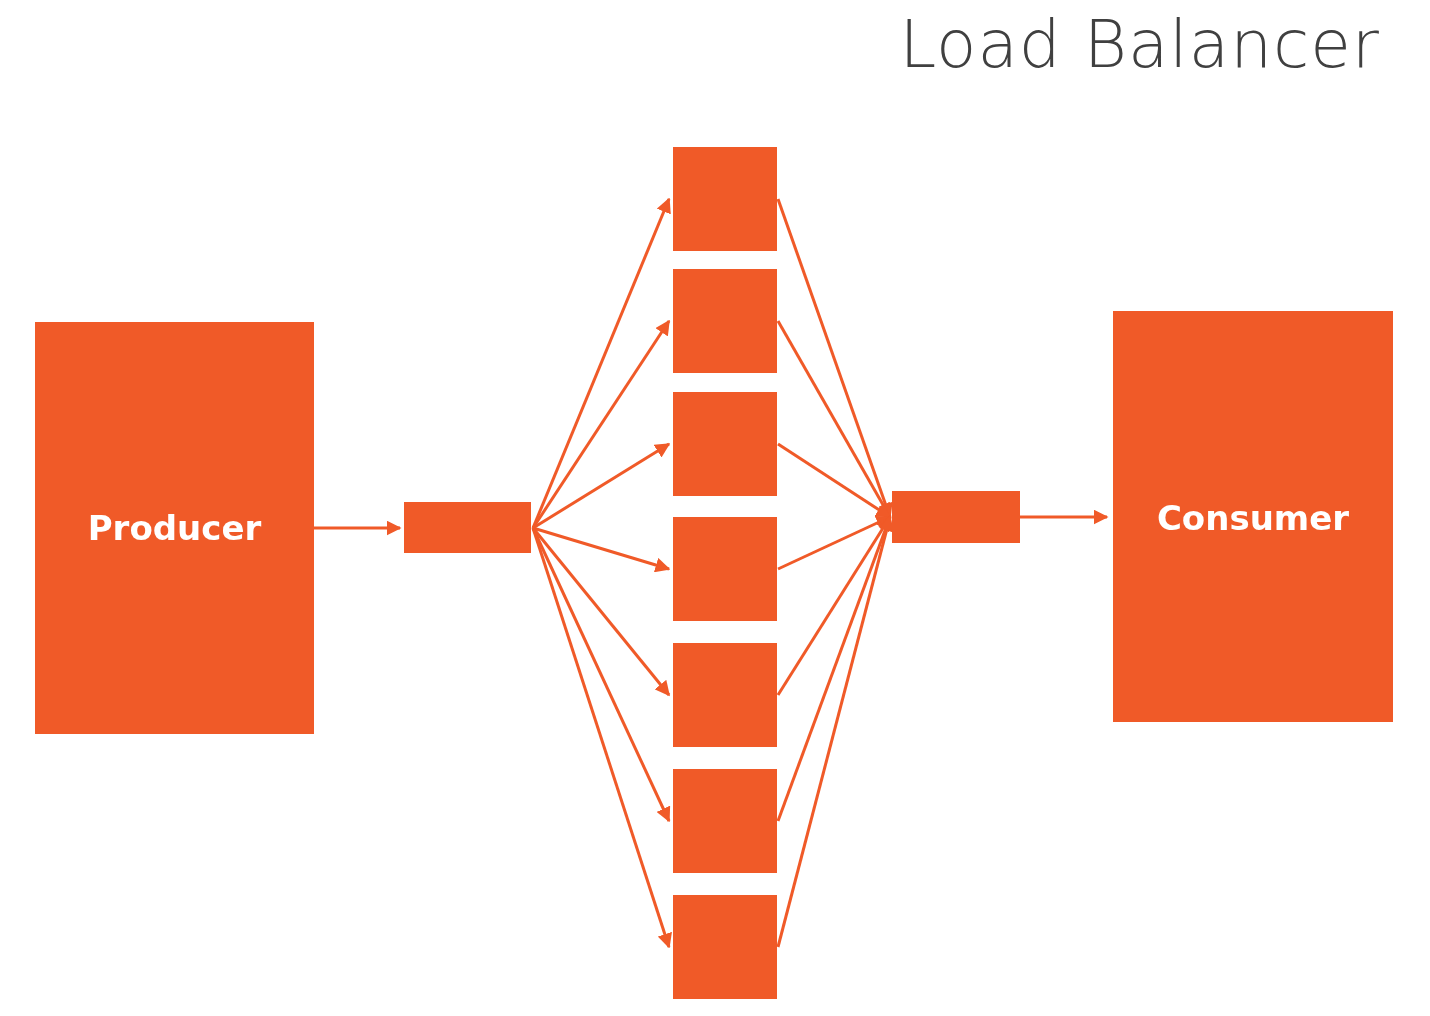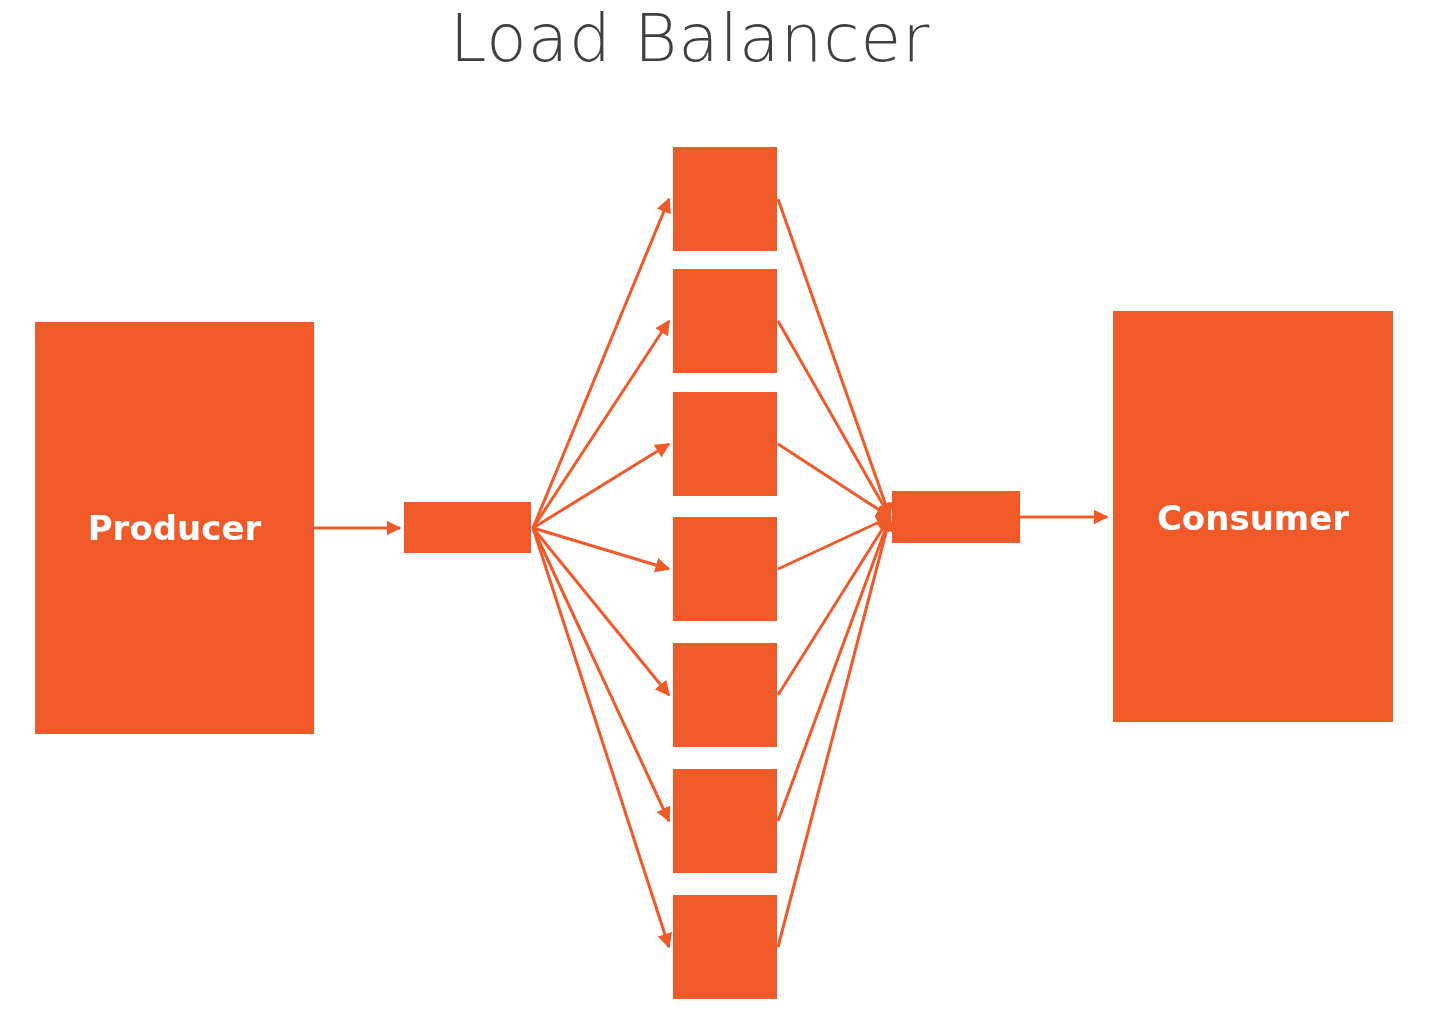--- a/index.html
+++ b/index.html
@@ -1,18 +1,18 @@
 <!DOCTYPE html>
 <html><head>
   <meta charset="utf-8">
   <style>
     html, body { margin: 0; padding: 0; background: #ffffff; }
     body { width: 1430px; height: 1016px; position: relative; overflow: hidden; }
     .title {
-      position: absolute; left: 0; top: 0; width: 1380px; text-align: center;
+      position: absolute; left: 0; top: 6px; width: 1380px; text-align: right;
       font-family: "DejaVu Sans", sans-serif; font-weight: 200;
       font-size: 66px; color: #404040; letter-spacing: 1px;
     }
     svg { position: absolute; left: 0; top: 0; }
     .node-label {
       font-family: "DejaVu Sans", sans-serif; font-weight: bold;
       font-size: 34px; fill: #ffffff;
     }
   </style>
 </head>

